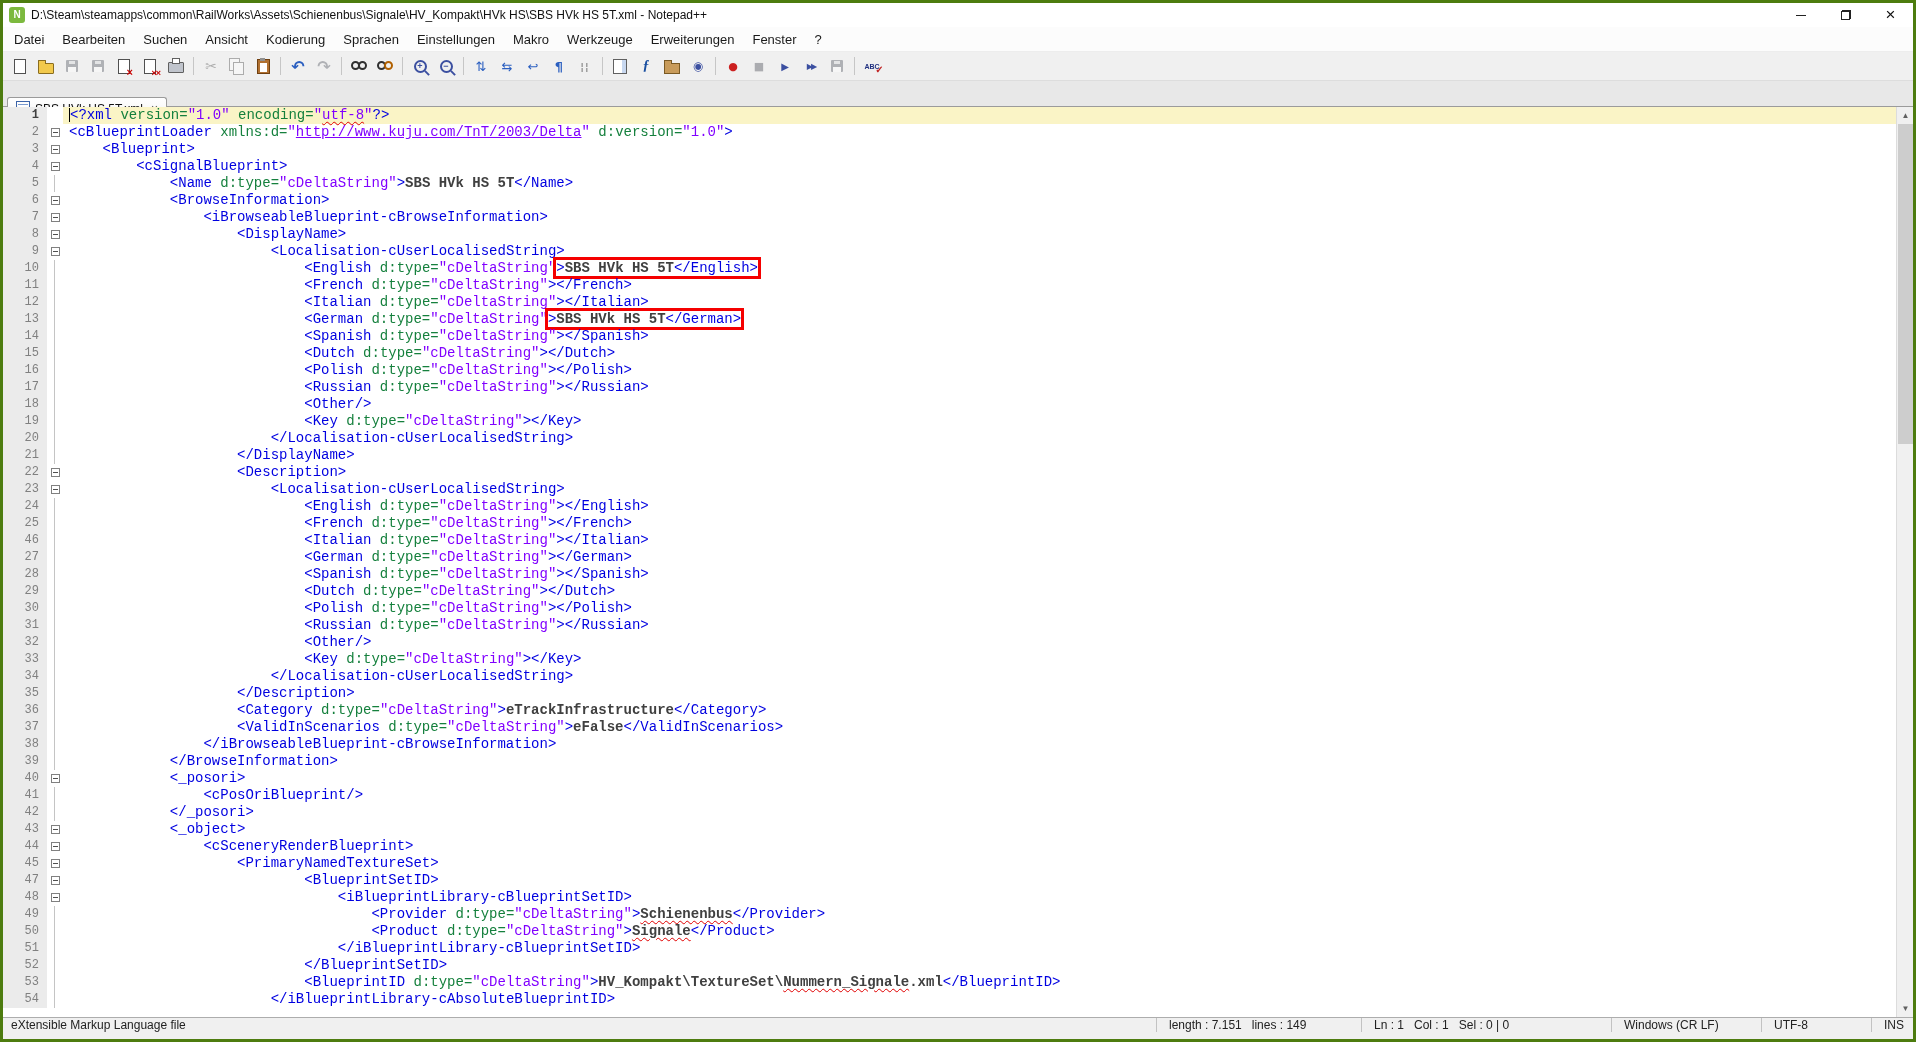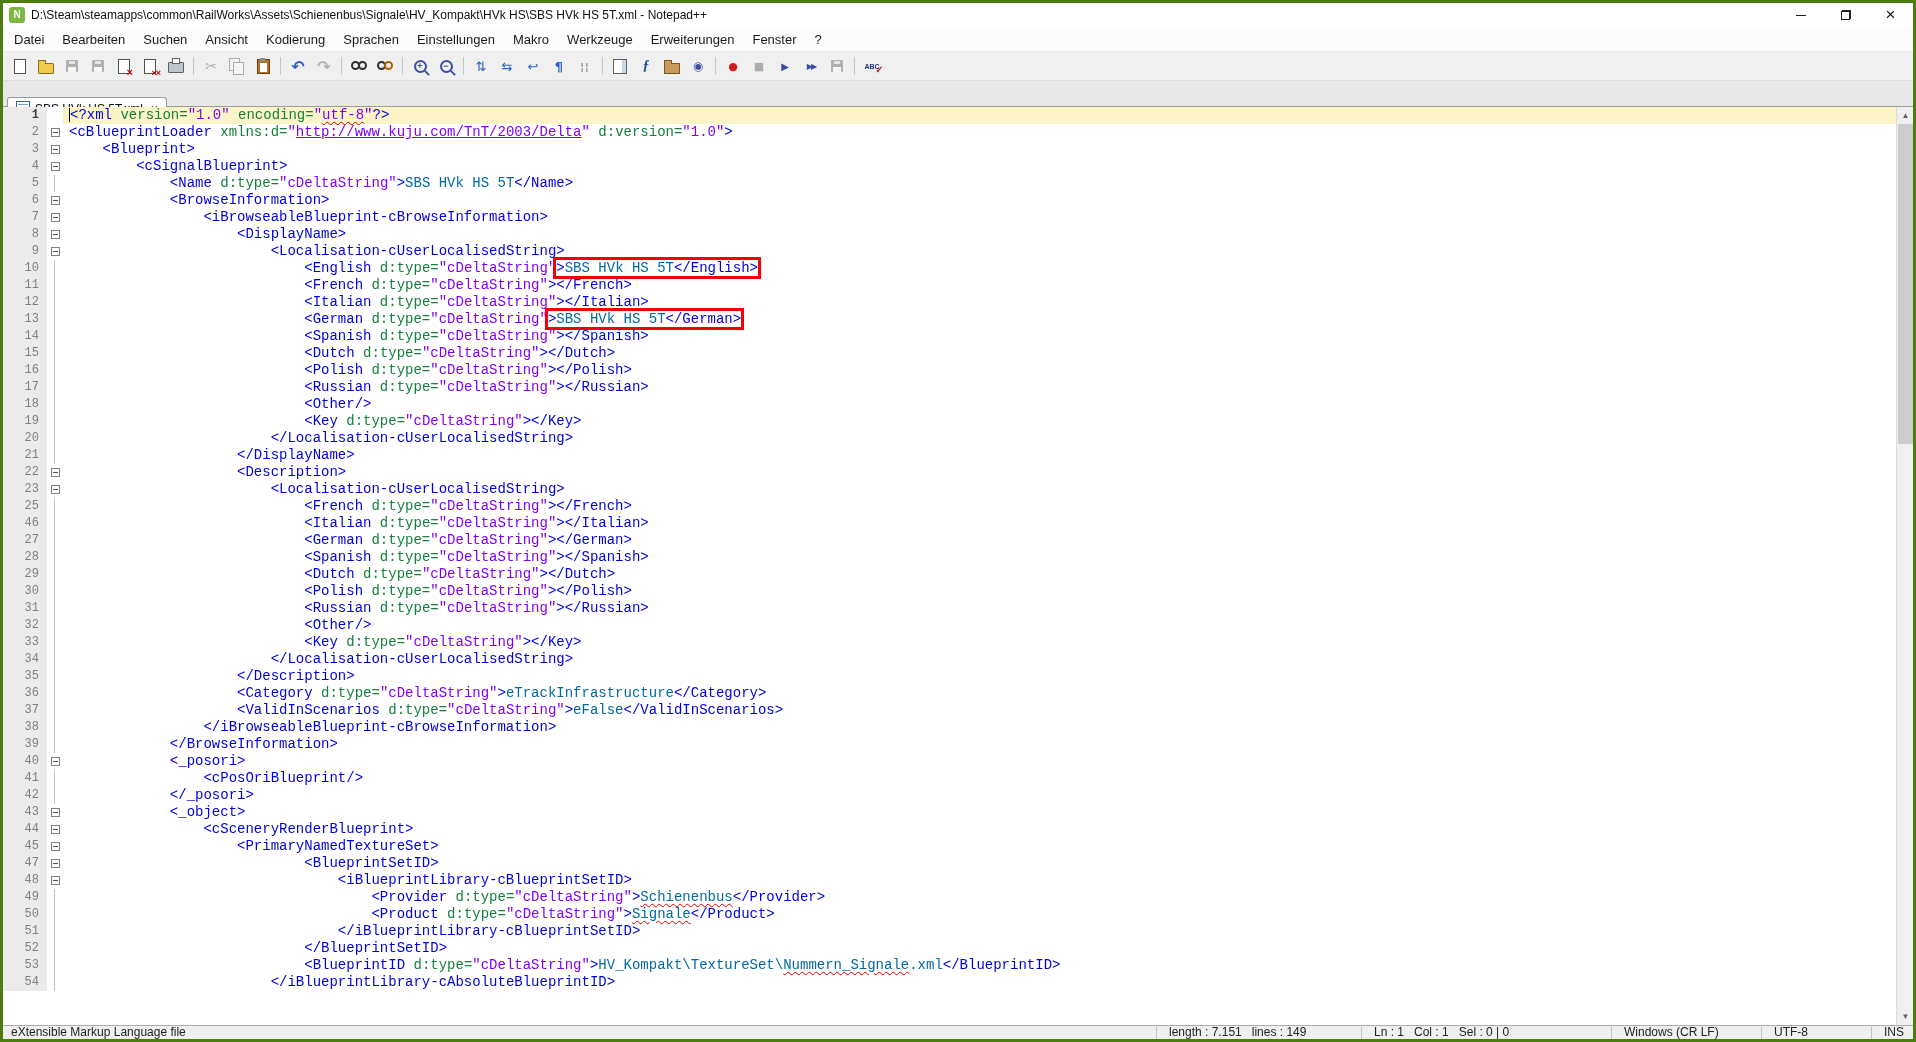--- a/index.html
+++ b/index.html
@@ -95,32 +95,32 @@
   .fbox{width:9px;height:9px;box-sizing:border-box;border:1px solid #808080;
         background:linear-gradient(#505050,#505050) center/5px 1px no-repeat,#fff}
   .code{flex:1;white-space:pre;font:14px/17px "Liberation Mono","DejaVu Sans Mono",monospace;padding-left:6px}
   .current .code{background:#faf4c6}
   .caret{display:inline-block;width:0;border-left:1px solid #000;height:14px;vertical-align:-3px}
   .tk-t,.tk-tb{color:#0000e0}
   .tk-a{color:#15803d}
   .tk-v,.tk-vw,.tk-vl{color:#8000ff}
   .tk-vl{text-decoration:underline}
   .tk-vw,.tk-xw{text-decoration-line:underline;text-decoration-style:wavy;text-decoration-color:#e00000;text-decoration-thickness:1px;text-underline-offset:2px}
-  .tk-x,.tk-xb,.tk-xw{color:#0369a1;font-weight:normal}
+  .tk-x,.tk-xb,.tk-xw{color:#404040;font-weight:bold}
   .redbox{outline:3px solid #f50000;outline-offset:0}
 
   
   .vscroll{position:absolute;top:0;right:0;bottom:0;width:17px;background:#f0f0f0;border-left:1px solid #dcdcdc;box-sizing:border-box}
   .sarrow{position:absolute;left:0;width:17px;height:17px;display:flex;align-items:center;justify-content:center;font-size:8px;color:#606060}
   .sarrow.up{top:0}
   .sarrow.down{bottom:0}
   .sthumb{position:absolute;left:1px;top:17px;width:15px;height:320px;background:#cdcdcd}
 
   
-  .statusbar{height:14px;flex:none;background:#f0f0f0;border-top:1px solid #adadad;display:flex;align-items:flex-end;
+  .statusbar{height:22px;flex:none;background:#f0f0f0;border-top:1px solid #adadad;display:flex;align-items:flex-start;
              font-size:12px;color:#222;box-sizing:border-box}
   .sbsec{display:flex;align-items:center;white-space:pre;padding:0 12px;box-sizing:border-box}
   .sb-doctype{flex:1;padding-left:8px}
   .sb-fixed{border-left:1px solid #c2c2c2}
   .sb-length{width:205px}
   .sb-pos{width:250px}
   .sb-eol{width:150px}
   .sb-enc{width:110px}
   .sb-ins{width:42px}
 </style>
@@ -401,20 +401,25 @@
           <span class="code">                    <span class="tk-t">&lt;Description&gt;</span></span>
         </div>
         <div class="eline">
           <span class="ln">23</span>
           <span class="fold">
             <span class="fbox"></span>
           </span>
           <span class="code">                        <span class="tk-t">&lt;Localisation-cUserLocalisedString&gt;</span></span>
         </div>
         <div class="eline">
+          <span class="ln">24</span>
+          <span class="fold fl"></span>
+          <span class="code">                            <span class="tk-t">&lt;English</span><span class="tk-a"> d:type=</span><span class="tk-v">"cDeltaString"</span><span class="tk-t">&gt;&lt;/English&gt;</span></span>
+        </div>
+        <div class="eline">
           <span class="ln">25</span>
           <span class="fold fl"></span>
           <span class="code">                            <span class="tk-t">&lt;French</span><span class="tk-a"> d:type=</span><span class="tk-v">"cDeltaString"</span><span class="tk-t">&gt;&lt;/French&gt;</span></span>
         </div>
         <div class="eline">
           <span class="ln">46</span>
           <span class="fold fl"></span>
           <span class="code">                            <span class="tk-t">&lt;Italian</span><span class="tk-a"> d:type=</span><span class="tk-v">"cDeltaString"</span><span class="tk-t">&gt;&lt;/Italian&gt;</span></span>
         </div>
         <div class="eline">

